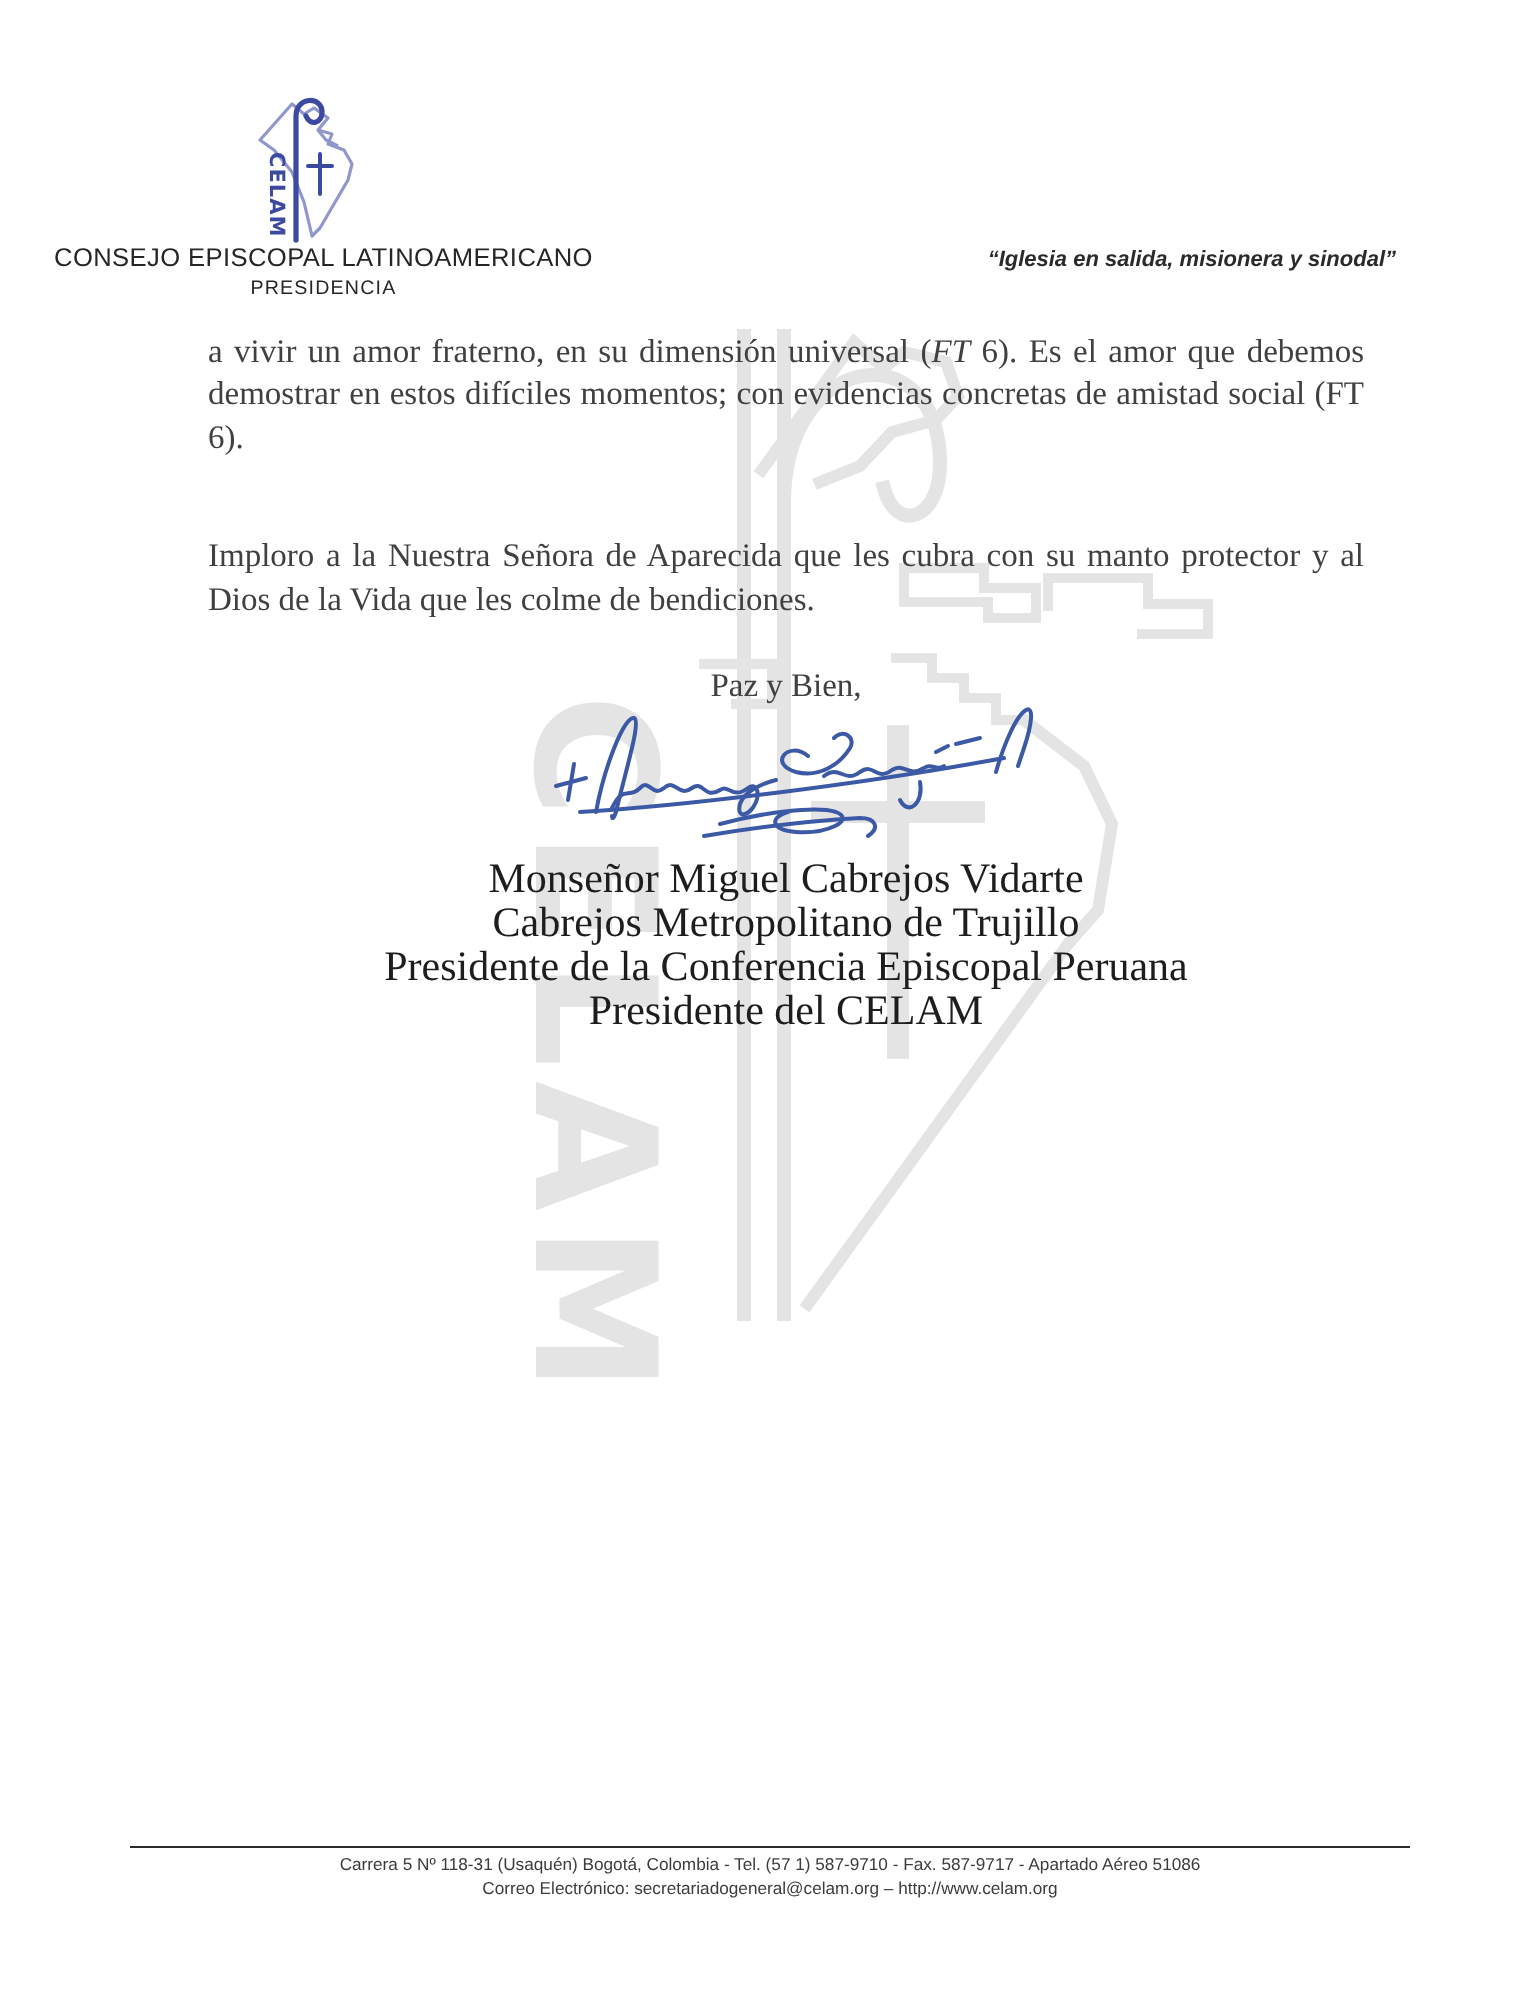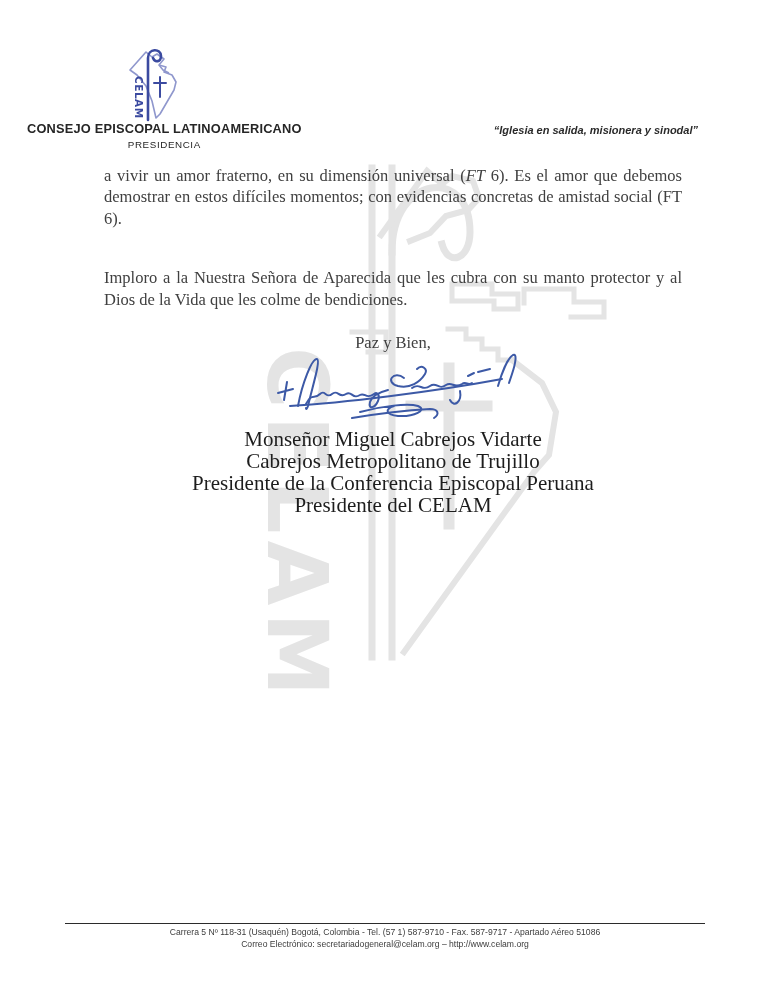--- a/index.html
+++ b/index.html
@@ -13,21 +13,21 @@
     position:absolute; left:0; top:0; width:770px; height:996px; z-index:0;
   }
   
   .logo {
     position:absolute; left:114px; top:44px; width:90px; height:80px; z-index:2;
   }
   .org-block {
     position:absolute; left:27px; top:121px; width:max-content; z-index:2;
     font-family:"Liberation Sans", sans-serif; color:#262626;
   }
-  .org-name { font-size:12.8px; font-weight:bold; letter-spacing:0.2px; }
+  .org-name { font-size:12.8px; font-weight:normal; letter-spacing:0.2px; }
   .org-dept { font-size:9.8px; letter-spacing:0.6px; text-align:center; margin-top:3px; }
   .motto {
     position:absolute; right:72px; top:124px; z-index:2;
     font-family:"Liberation Sans", sans-serif; font-size:11px;
     font-weight:bold; font-style:italic; color:#2a2a2a;
   }
   
   .letter {
     position:absolute; left:104px; top:165px; width:578px; z-index:1;
     font-size:16.5px; line-height:21.4px; color:#404040;

